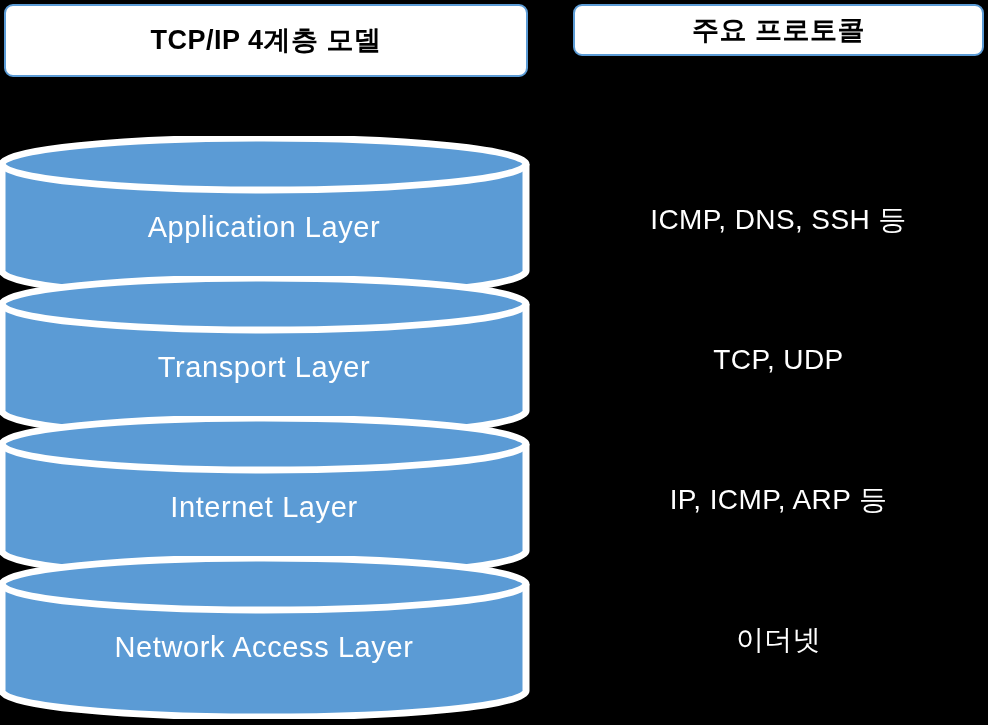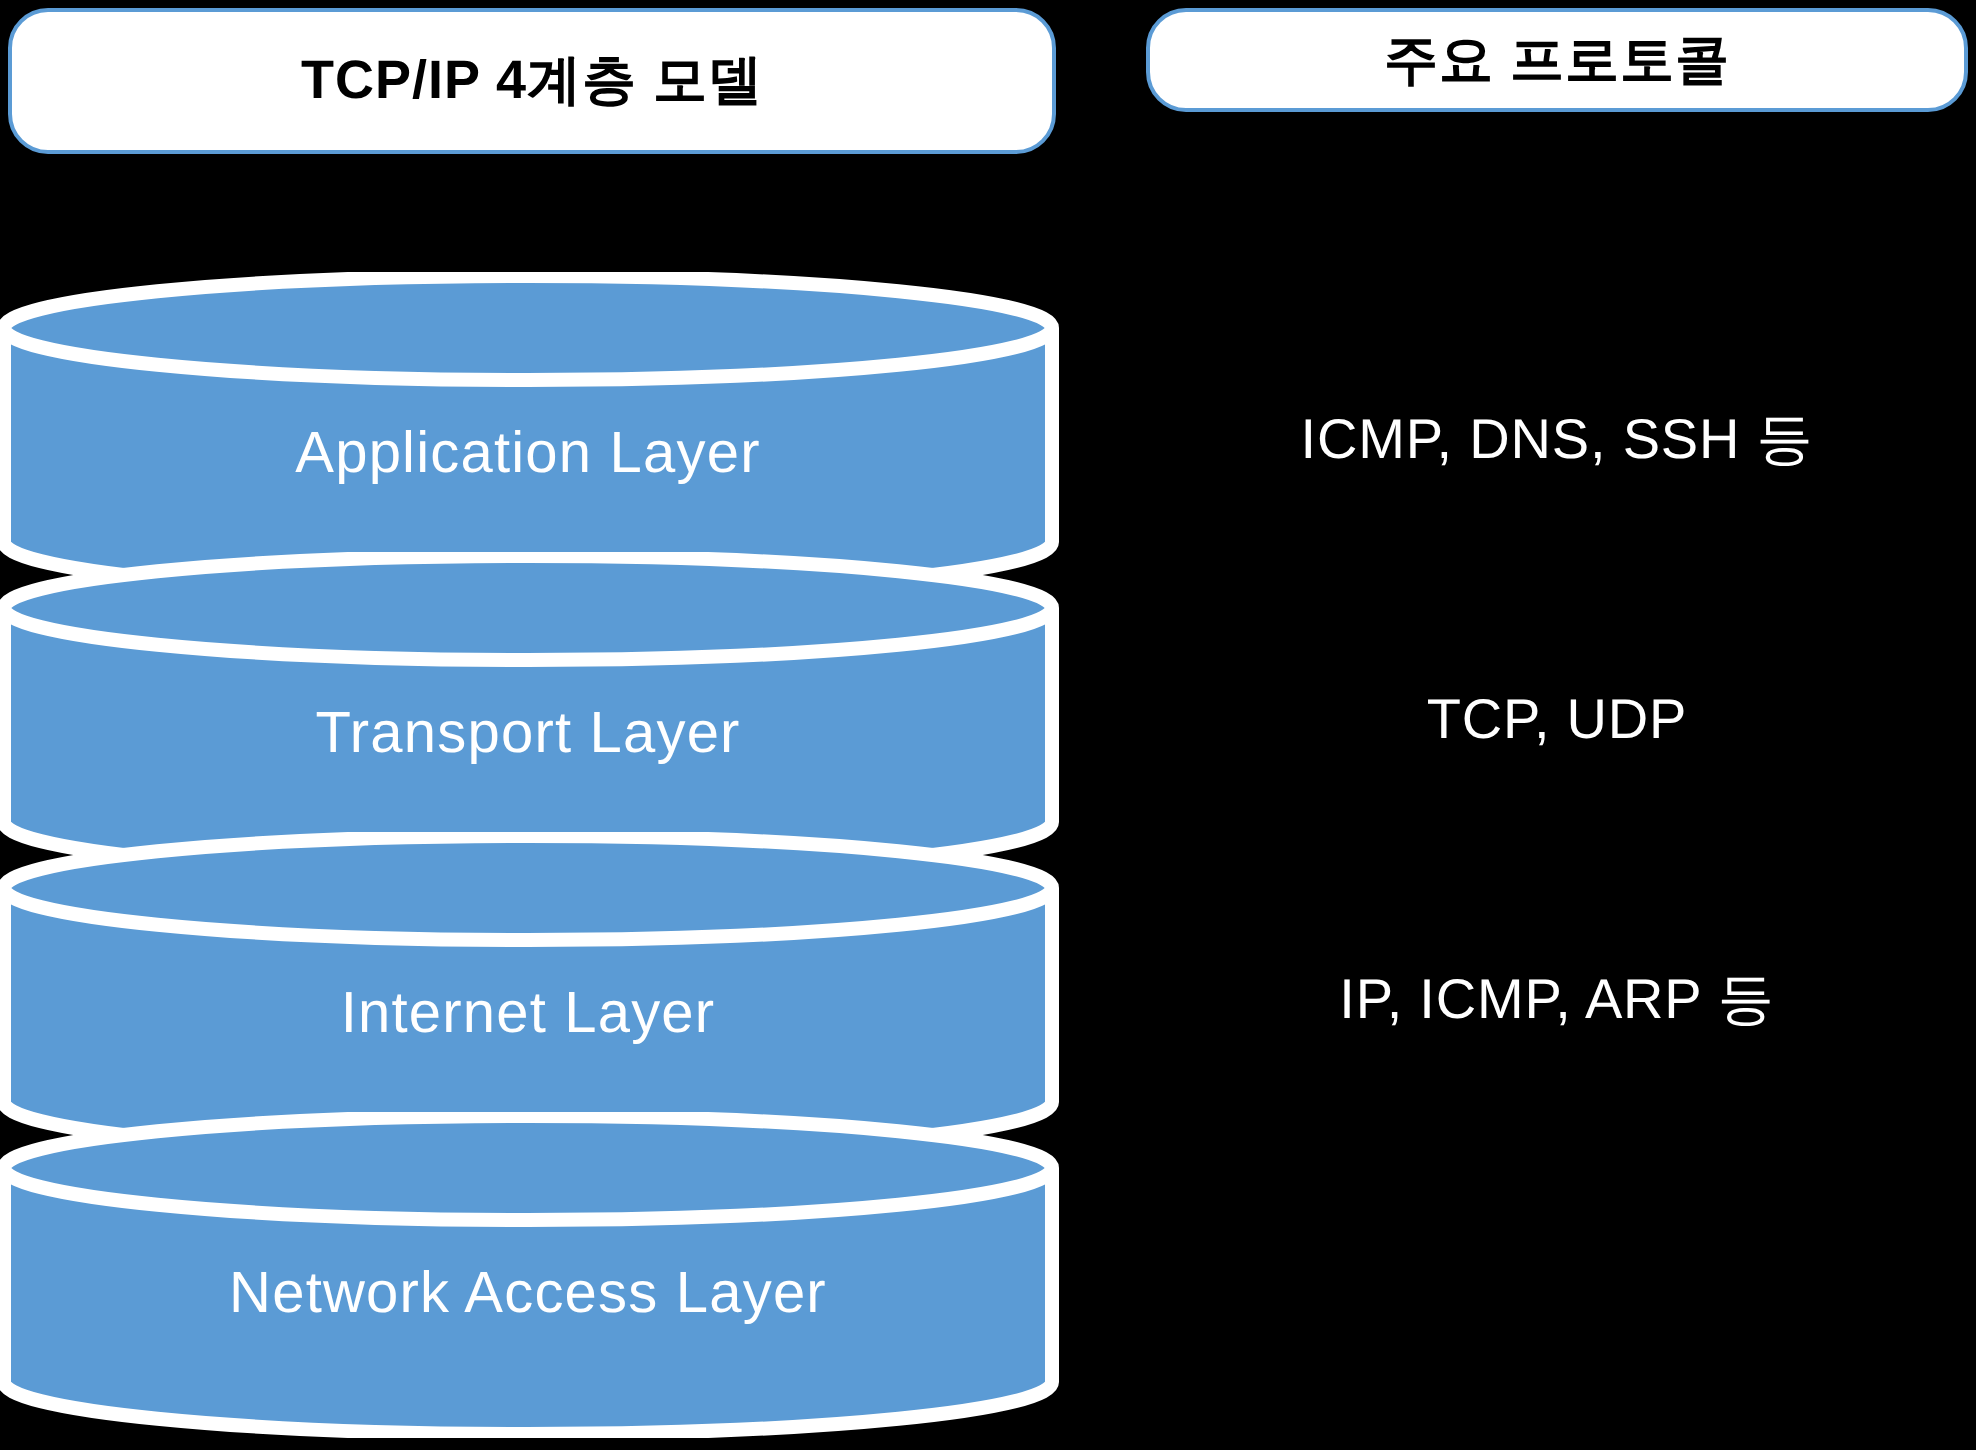--- a/index.html
+++ b/index.html
@@ -21,21 +21,21 @@
     width: 988px;
     height: 725px;
     background: #000000;
   }
 
   
   .header-box {
     position: absolute;
     background: #FFFFFF;
     border: 2px solid #5B9BD5;
-    border-radius: 20px;
+    border-radius: 9px;
     display: flex;
     align-items: center;
     justify-content: center;
     box-sizing: border-box;
   }
   .header-text {
     color: #000000;
     font-weight: bold;
     font-size: 27px;
     letter-spacing: 0.5px;
@@ -148,14 +148,15 @@
         <path d="M4,28 A262,26 0 0 0 528,28" fill="none" stroke="#FFFFFF" stroke-width="7"></path>
       </svg>
       <div class="cyl-label">Network Access Layer</div>
     </div>
 
   </div>
 
   <div class="protocol-item" id="proto-0">ICMP, DNS, SSH 등</div>
   <div class="protocol-item" id="proto-1">TCP, UDP</div>
   <div class="protocol-item" id="proto-2">IP, ICMP, ARP 등</div>
+  <div class="protocol-item" id="proto-3">이더넷</div>
 
 </div>
 
 </body></html>

